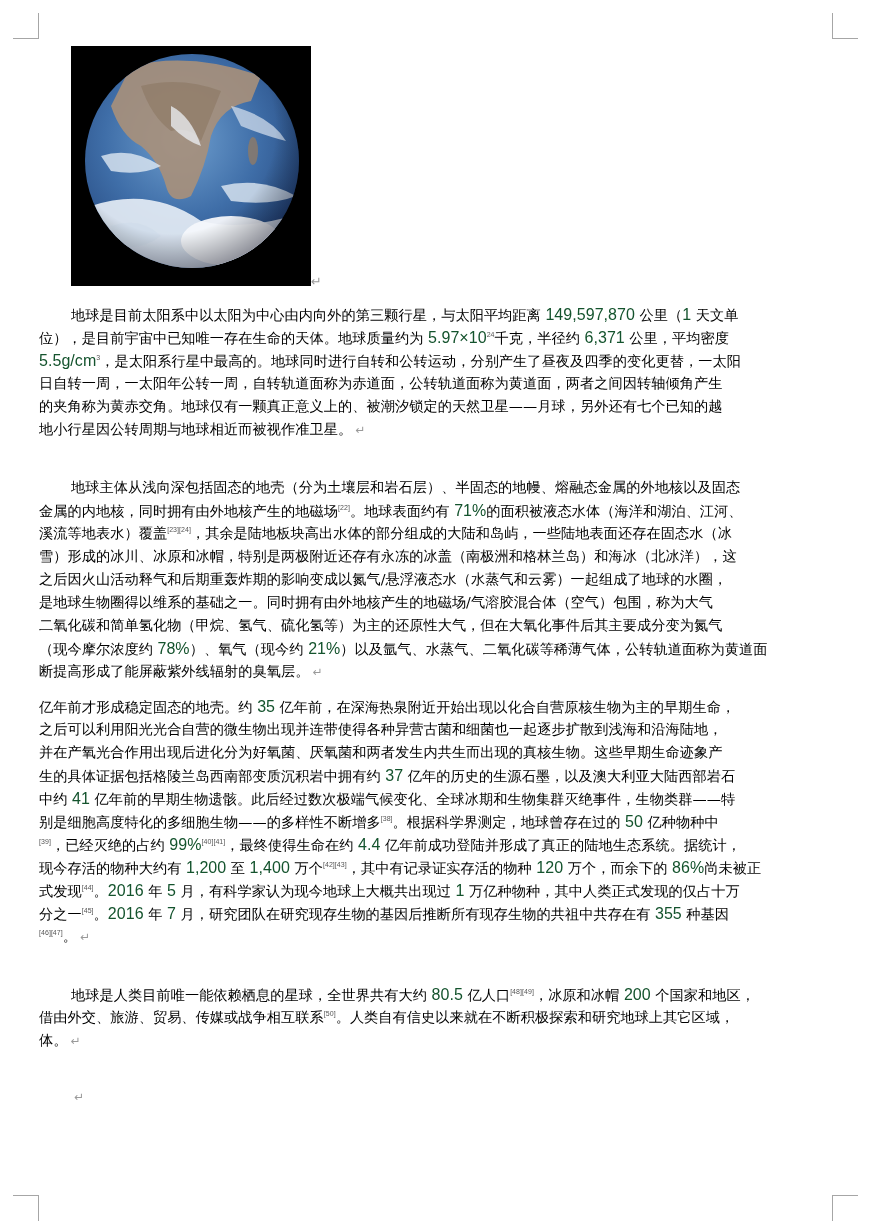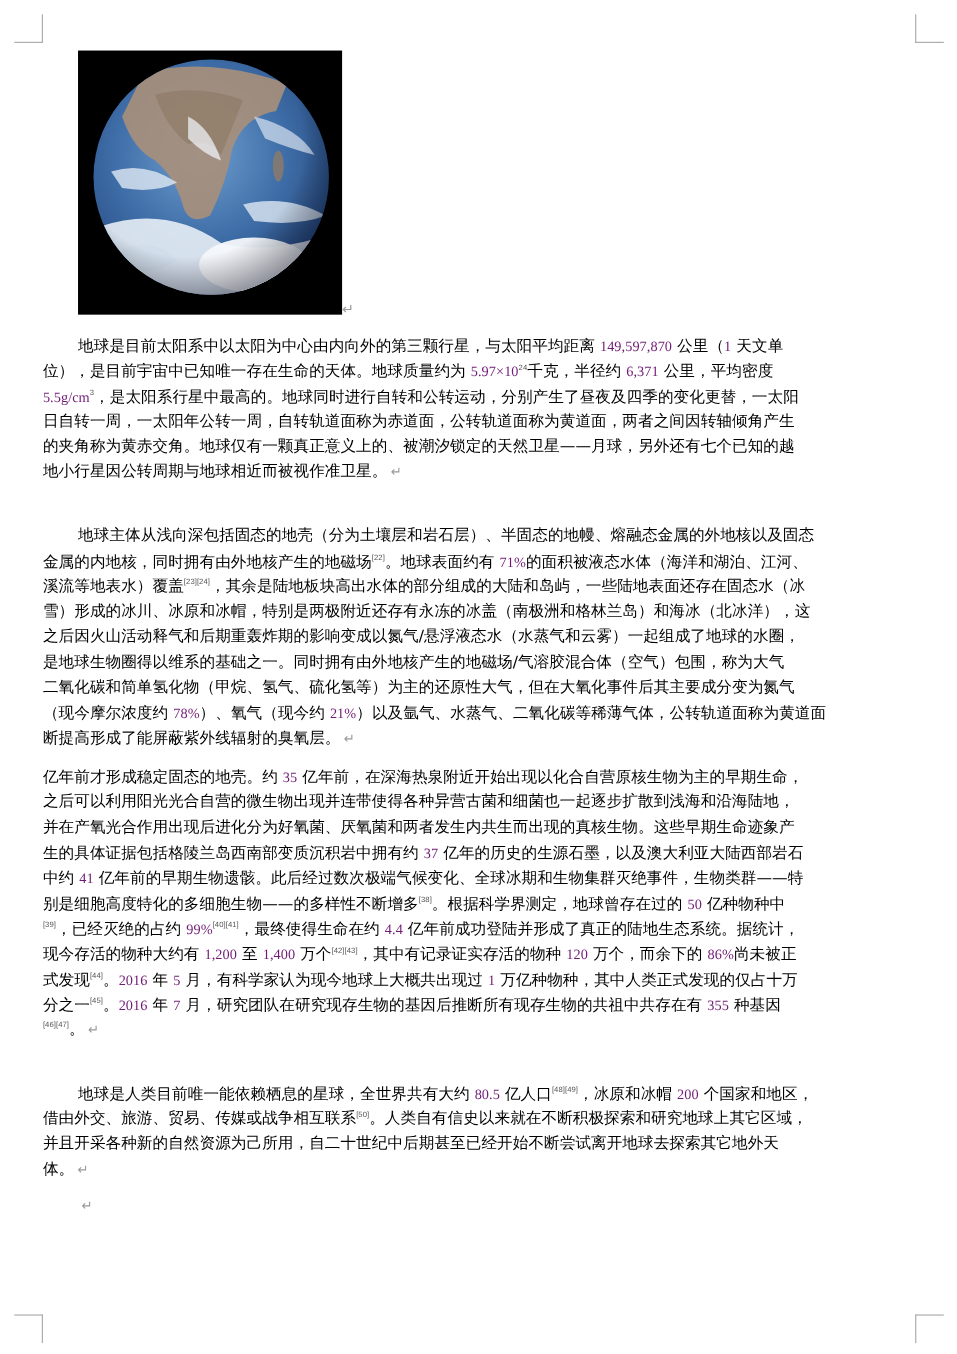--- a/index.html
+++ b/index.html
@@ -8,21 +8,21 @@
   .corner { position:absolute; width:25px; height:25px; border-color:#a6a6a6; border-style:solid; border-width:0; }
   .c-tl { left:13px; top:13px; border-right-width:1px; border-bottom-width:1px; }
   .c-tr { left:832px; top:13px; border-left-width:1px; border-bottom-width:1px; }
   .c-bl { left:13px; top:1195px; border-right-width:1px; border-top-width:1px; }
   .c-br { left:832px; top:1195px; border-left-width:1px; border-top-width:1px; }
   .figure { position:absolute; left:71px; top:46px; width:240px; height:240px; background:#000; overflow:hidden; }
   .pilcrow { position:absolute; color:#9a9a9a; font-size:13px; }
   .para { position:absolute; left:39px; width:792px; }
   .line { height:23px; line-height:23px; font-size:14.2px; white-space:nowrap; letter-spacing:0.05px; }
   .line.first { padding-left:32px; }
-  .num { font-family:Liberation Serif, serif; color:#701a75; font-size:13px; }
+  .num { font-family:Liberation Sans, sans-serif; color:#14532d; font-size:16px; }
   sup.ref { font-family:"Liberation Sans", sans-serif; font-size:7px; color:#555; vertical-align:6px; line-height:0; }
   sup.pw { font-family:"Liberation Sans", sans-serif; font-size:7px; color:#555; vertical-align:6px; line-height:0; }
   .mark { color:#9a9a9a; font-size:12px; margin-left:3px; }
 </style>
 </head>
 <body>
 
 <div class="corner c-tl"></div>
 <div class="corner c-tr"></div>
 <div class="corner c-bl"></div>
@@ -92,19 +92,18 @@
       <div class="line"><span>别是细胞高度特化的多细胞生物——的多样性不断增多</span><sup class="ref">[38]</sup><span>。根据科学界测定，地球曾存在过的 </span><span class="num">50</span><span> 亿种物种中</span></div>
       <div class="line"><sup class="ref">[39]</sup><span>，已经灭绝的占约 </span><span class="num">99%</span><sup class="ref">[40][41]</sup><span>，最终使得生命在约 </span><span class="num">4.4</span><span> 亿年前成功登陆并形成了真正的陆地生态系统。据统计，</span></div>
       <div class="line"><span>现今存活的物种大约有 </span><span class="num">1,200</span><span> 至 </span><span class="num">1,400</span><span> 万个</span><sup class="ref">[42][43]</sup><span>，其中有记录证实存活的物种 </span><span class="num">120</span><span> 万个，而余下的 </span><span class="num">86%</span><span>尚未被正</span></div>
       <div class="line"><span>式发现</span><sup class="ref">[44]</sup><span>。</span><span class="num">2016</span><span> 年 </span><span class="num">5</span><span> 月，有科学家认为现今地球上大概共出现过 </span><span class="num">1</span><span> 万亿种物种，其中人类正式发现的仅占十万</span></div>
       <div class="line"><span>分之一</span><sup class="ref">[45]</sup><span>。</span><span class="num">2016</span><span> 年 </span><span class="num">7</span><span> 月，研究团队在研究现存生物的基因后推断所有现存生物的共祖中共存在有 </span><span class="num">355</span><span> 种基因</span></div>
       <div class="line"><sup class="ref">[46][47]</sup><span>。</span><span class="mark">↵</span></div>
     </div>
     <div class="para" style="top: 983px;">
       <div class="line first"><span>地球是人类目前唯一能依赖栖息的星球，全世界共有大约 </span><span class="num">80.5</span><span> 亿人口</span><sup class="ref">[48][49]</sup><span>，冰原和冰帽 </span><span class="num">200</span><span> 个国家和地区，</span></div>
       <div class="line"><span>借由外交、旅游、贸易、传媒或战争相互联系</span><sup class="ref">[50]</sup><span>。人类自有信史以来就在不断积极探索和研究地球上其它区域，</span></div>
-      <div class="line"><span>并且开采各种新的自然资源为己所用，自二十世纪中后期甚至已经开始不断尝试离开地球去探索其它地外天</span></div>
       <div class="line"><span>体。</span><span class="mark">↵</span></div>
     </div>
     <div class="para" style="top: 1085px;">
       <div class="line first"><span class="mark">↵</span></div>
     </div>
   </div>
 
 </body></html>

